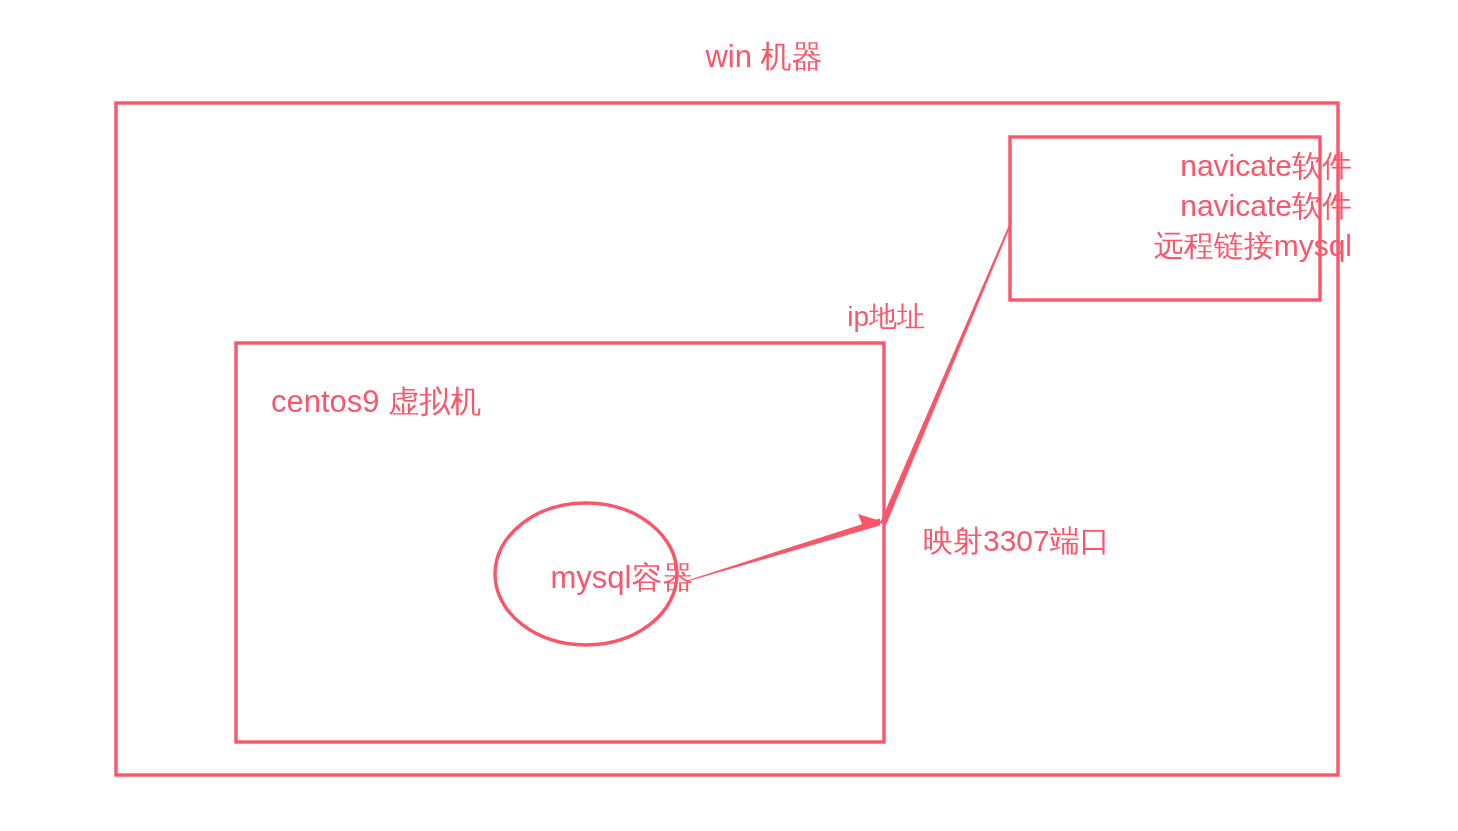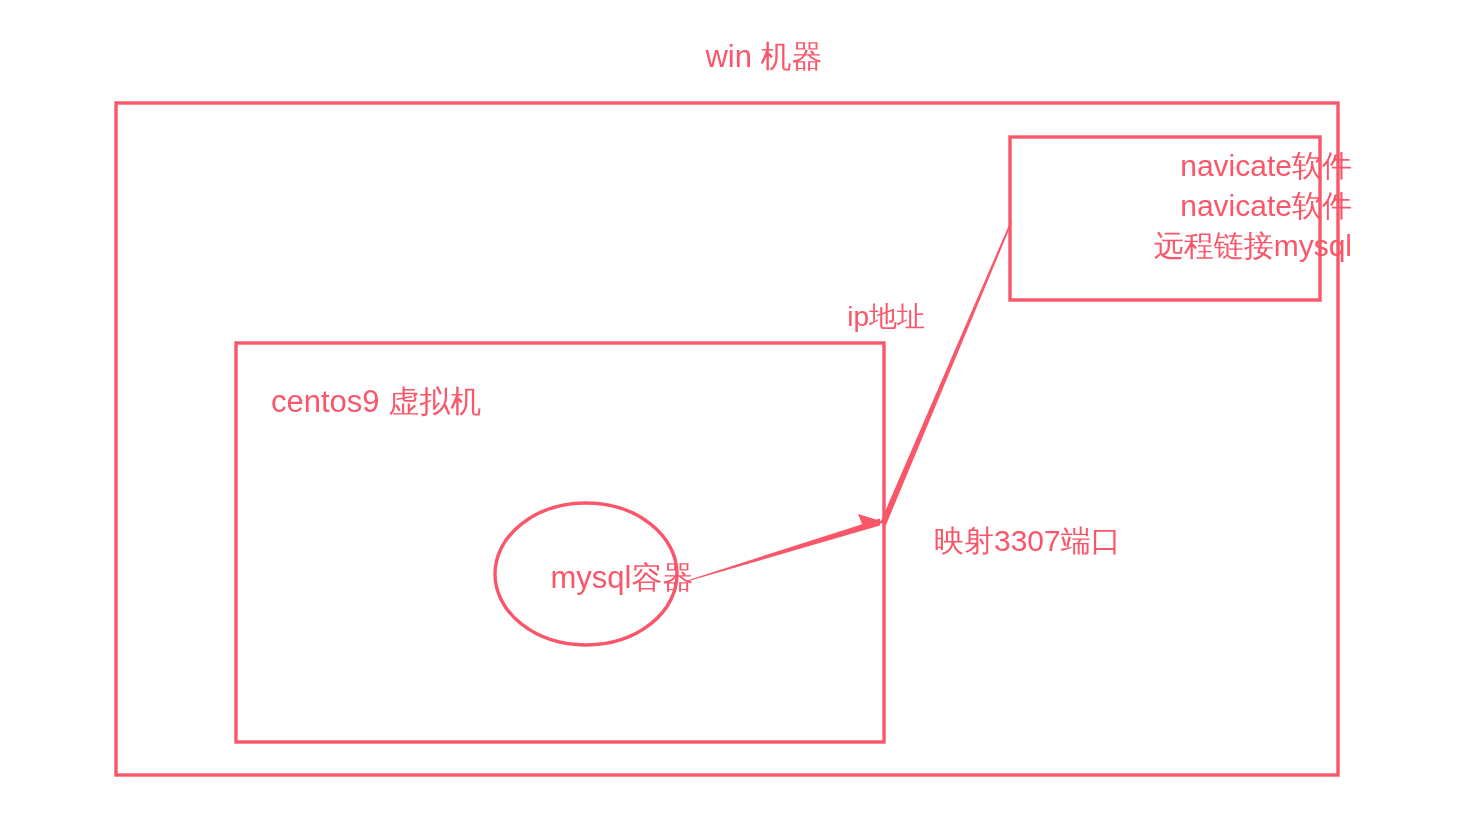--- a/index.html
+++ b/index.html
@@ -56,21 +56,20 @@
     left: 700px;
     top: 298px;
     width: 190px;
     text-align: right;
     font-size: 28px;
   }
   #port-label {
     left: 888px;
     top: 521px;
     font-size: 30px;
-    margin-left: 11px;
   }
   #navicate-text {
     left: 1013px;
     top: 146px;
     width: 304px;
     text-align: center;
     font-size: 30px;
   }
   #navicate-text .line {
     display: block;

